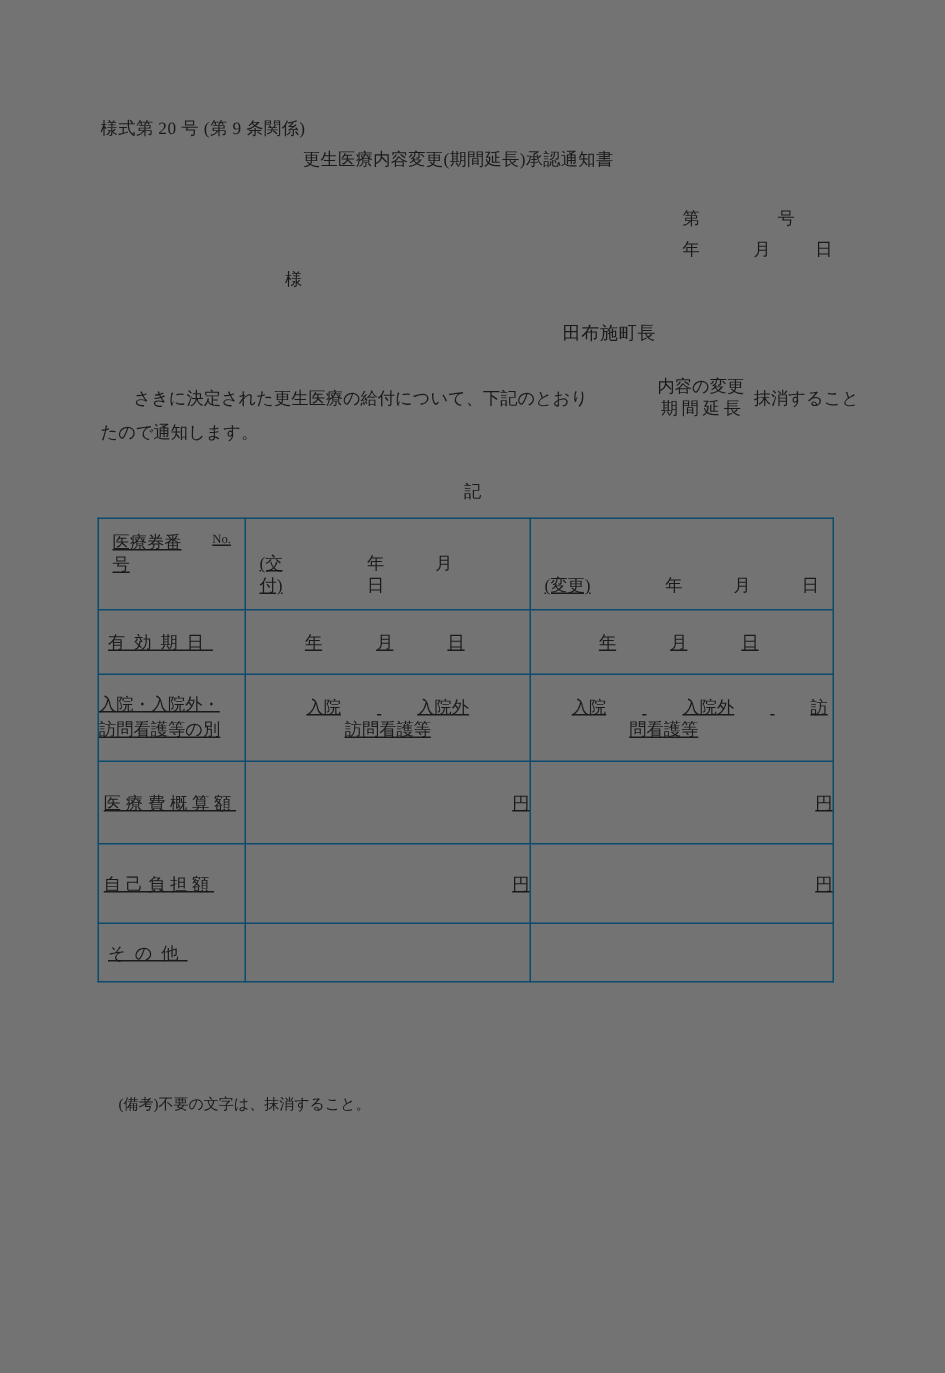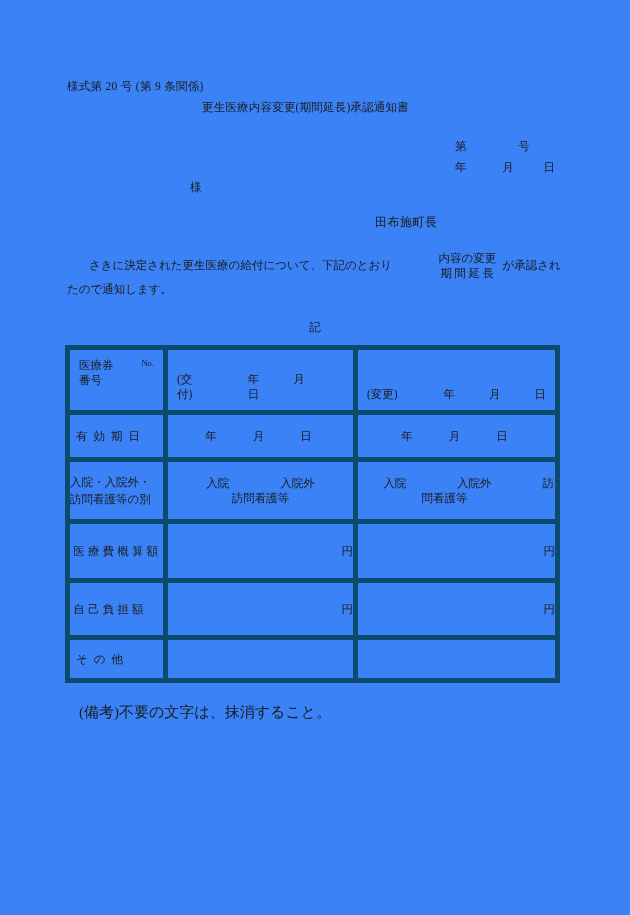--- a/index.html
+++ b/index.html
@@ -13,21 +13,21 @@
     height: 915px;
     position: relative;
     font-family: "Liberation Serif", "DejaVu Serif", serif;
     color: #1a1a1a;
     font-size: 11.5px;
     overflow: hidden;
   }
   .page {
     position: absolute;
     inset: 0;
-    background: #3b82f6;
+    background: #737373;
   }
 
   
   .abs { position: absolute; white-space: nowrap; line-height: 1.0; }
 
   #form-number      { left: 67px;  top: 81px;  font-size: 11.5px; letter-spacing: .3px; }
   #doc-title        { left: 202px; top: 102px; font-size: 11.5px; letter-spacing: .2px; font-family: Liberation Serif, serif; }
 
   #doc-number-line  { left: 455px; top: 141px; font-size: 11.5px; }
   #doc-date-line    { left: 455px; top: 162px; font-size: 11.5px; }
@@ -83,24 +83,25 @@
   #form-table {
     position: absolute;
     left: 65px;
     top: 345px;
     width: 490px;
     border-collapse: collapse;
     table-layout: fixed;
     font-size: 11.5px;
   }
   #form-table td {
-    border: 5px solid #0c4a6e;
+    border: 1px solid #0c4a6e;
     padding: 0;
     vertical-align: middle;
     color: #1a1a1a;
+    text-decoration: underline;
   }
   .col-label { width: 98px; }
   .col-a     { width: 190px; }
   .col-b     { width: 202px; }
 
   .cell-pad  { padding: 0 9px; }
 
   
   .lbl {
     padding: 0 9px;
@@ -159,22 +160,22 @@
   .choice-center span { margin: 0 24px; }
 
   .yen-right { text-align: right; padding: 0 12px; }
 
   .change-after .after-label { margin-right: 14px; }
   .change-after .spread { letter-spacing: 7px; }
 
   #remark {
     position: absolute;
     left: 79px;
-    top: 703px;
-    font-size: 15px;
+    top: 729px;
+    font-size: 10px;
     white-space: nowrap;
   }
 </style>
 </head>
 <body>
 
 <div class="page">
 
   <div class="abs" id="form-number">様式第 20 号 (第 9 条関係)</div>
 
@@ -196,21 +197,21 @@
 
   <div class="abs" id="recipient-line">様</div>
 
   <div class="abs" id="issuer-line">田布施町長</div>
 
   <div id="body-paragraph">
     <span class="line1">
       <span class="indent2"></span><span>さきに決定された更生医療の給付について、下記のとおり</span><span class="stacked-choice">
         <span class="opt1">内容の変更</span>
         <span class="opt2">期間延長</span>
-      </span><span>が承認され</span>
+      </span><span>抹消すること</span>
     </span>
     <span class="line2">たので通知します。</span>
   </div>
 
   <div id="ki-marker">記</div>
 
   <table id="form-table">
     <colgroup>
       <col class="col-label">
         <col class="col-a">

